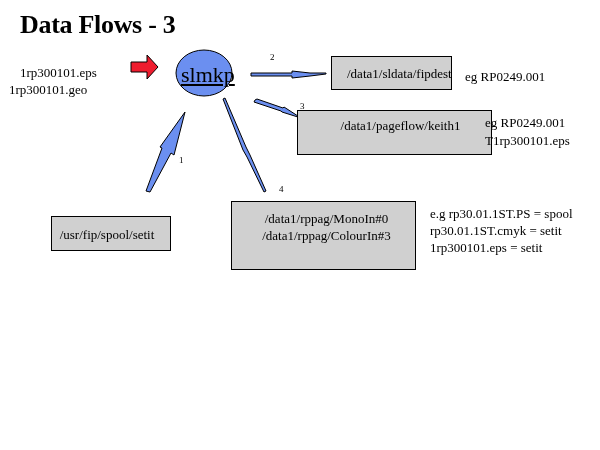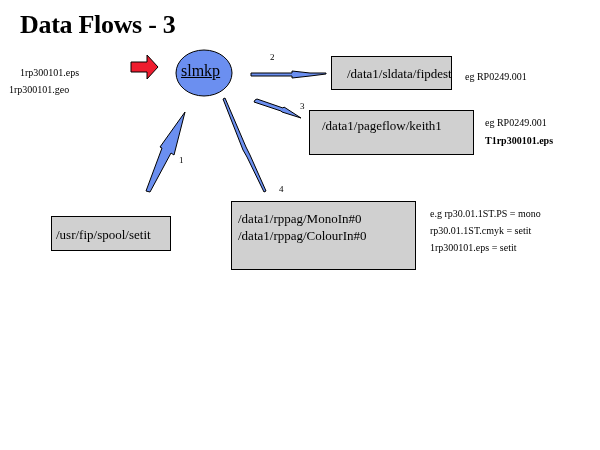--- a/index.html
+++ b/index.html
@@ -1,24 +1,24 @@
 <!DOCTYPE html>
 <html><head>
   <meta charset="utf-8">
   <style>
     html, body { margin: 0; padding: 0; }
     body { width: 600px; height: 450px; background: #ffffff; position: relative; overflow: hidden;
            font-family: "Liberation Serif", "DejaVu Serif", serif; color: #000; }
-    .abs { position: absolute; }
+    .abs { position: absolute; text-align: center; }
     .title { left: 20px; top: 10px; font-size: 26px; font-weight: bold; letter-spacing: -0.3px; }
-    .txt { font-size: 10px; line-height: 17px; white-space: nowrap; }
+    .txt { font-size: 13px; line-height: 17px; white-space: nowrap; }
     .box { background: #d0d0d0; border: 1px solid #000; font-size: 13px; line-height: 17px; white-space: nowrap; box-sizing: border-box; }
     .num { font-size: 9px; }
     svg.diagram { position: absolute; left: 0; top: 0; }
-    .node-label { font-size: 16px; text-decoration: underline; }
+    .node-label { font-size: 22px; text-decoration: underline; }
   </style>
 </head>
 <body>
 
 <div class="abs title">Data Flows - 3</div>
 
 <svg class="diagram" width="600" height="450">
 
   <polygon points="131,62 147,62 147,55 158,67 147,79 147,72 131,72" fill="#ee1c2e" stroke="#000" stroke-width="1"></polygon>
 
@@ -45,25 +45,25 @@
 
 <div class="abs box" style="left:51px; top:216px; width:120px; height:35px; padding:9px 12px 0 4px;">
   <div>/usr/fip/spool/setit</div>
 </div>
 
 <div class="abs box" style="left:331px; top:56px; width:121px; height:34px; padding:8px 0 0 15px;">
   <div>/data1/sldata/fipdest</div>
 </div>
 <div class="abs txt" style="left:465px; top:68px;">eg RP0249.001</div>
 
-<div class="abs box" style="left:309px; top:110px; width:165px; height:45px; padding:6px 0 0 12px;">
+<div class="abs box" style="left:297px; top:110px; width:195px; height:45px; padding:6px 0 0 12px;">
   <div>/data1/pageflow/keith1</div>
 </div>
 <div class="abs txt" style="left:485px; top:114px;">eg RP0249.001</div>
-<div class="abs txt" style="left:485px; top:132px;font-weight:bold;">T1rp300101.eps</div>
+<div class="abs txt" style="left:485px; top:132px;">T1rp300101.eps</div>
 
 <div class="abs box" style="left:231px; top:201px; width:185px; height:69px; padding:8px 0 0 6px;">
   <div>/data1/rppag/MonoIn#0</div>
-  <div>/data1/rppag/ColourIn#0</div>
+  <div>/data1/rppag/ColourIn#3</div>
 </div>
-<div class="abs txt" style="left:430px; top:205px;">e.g rp30.01.1ST.PS = mono</div>
+<div class="abs txt" style="left:430px; top:205px;">e.g rp30.01.1ST.PS = spool</div>
 <div class="abs txt" style="left:430px; top:222px;">rp30.01.1ST.cmyk = setit</div>
 <div class="abs txt" style="left:430px; top:239px;">1rp300101.eps = setit</div>
 
 </body></html>

